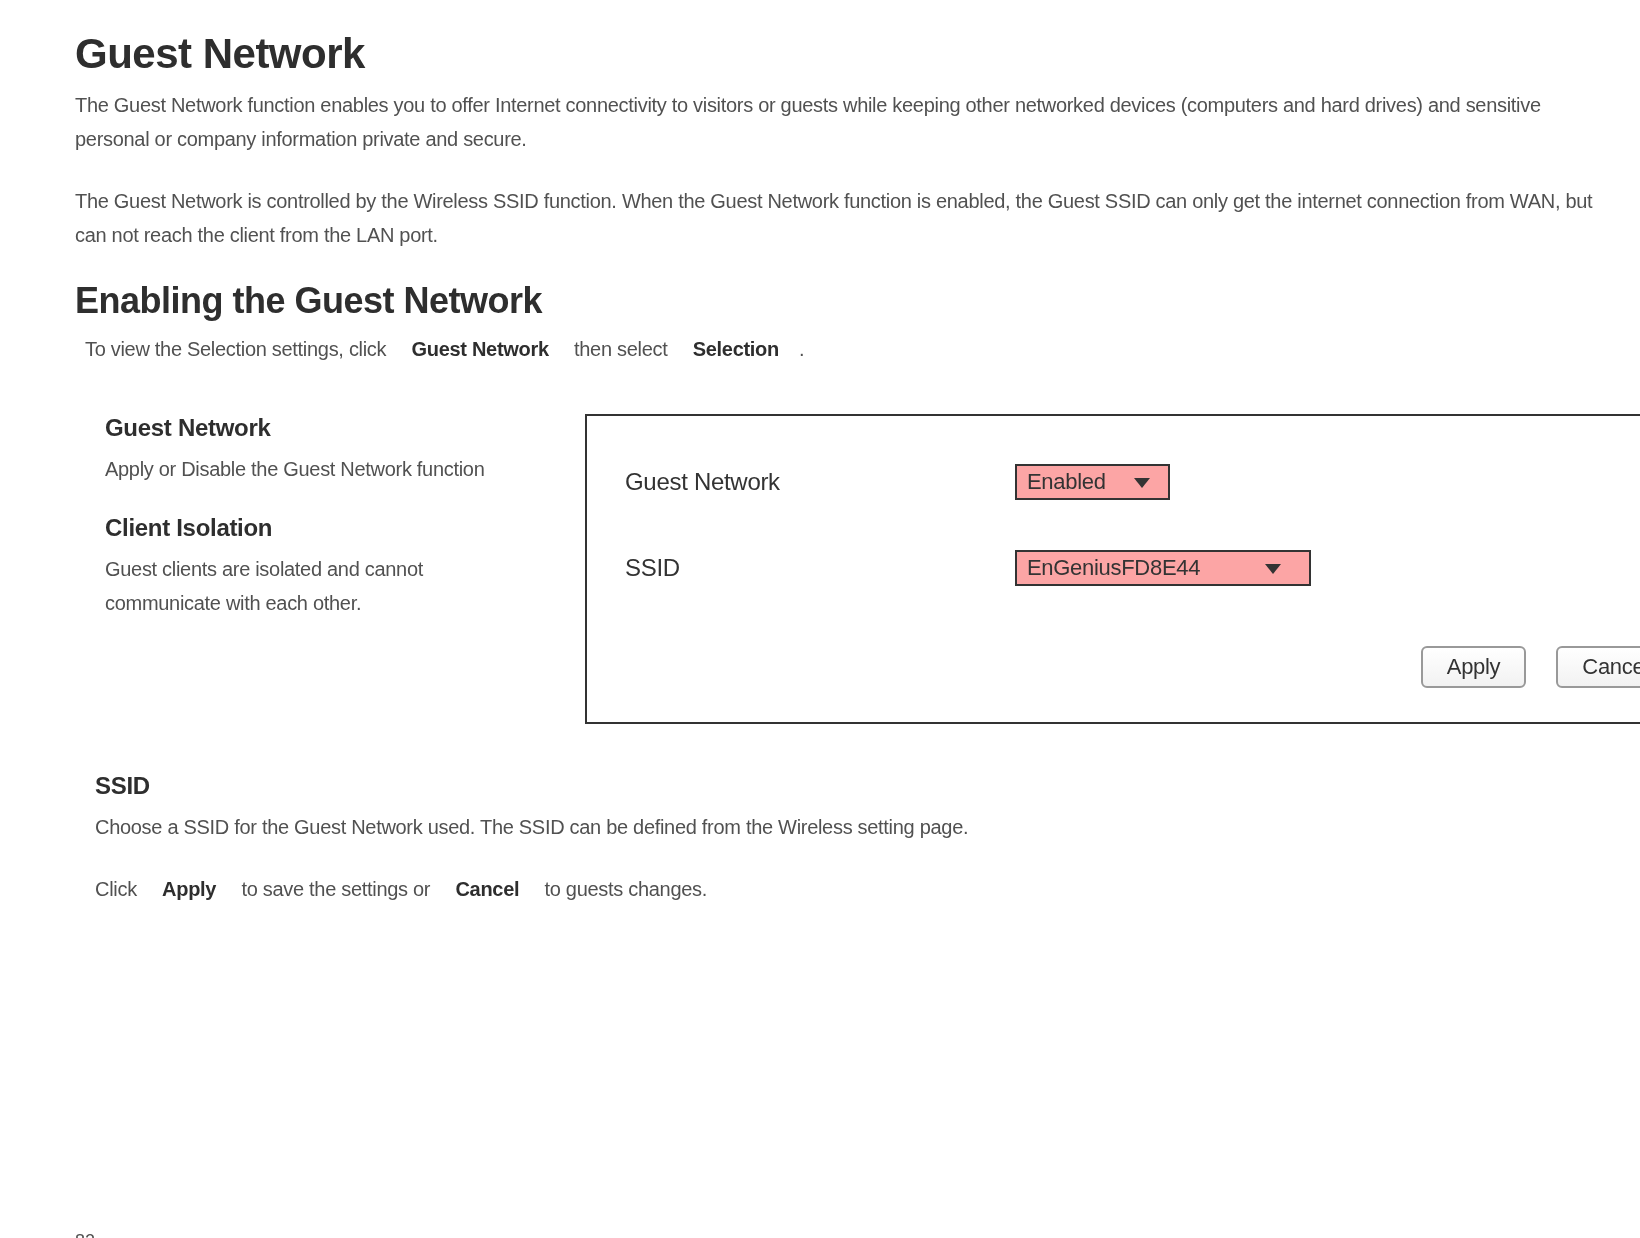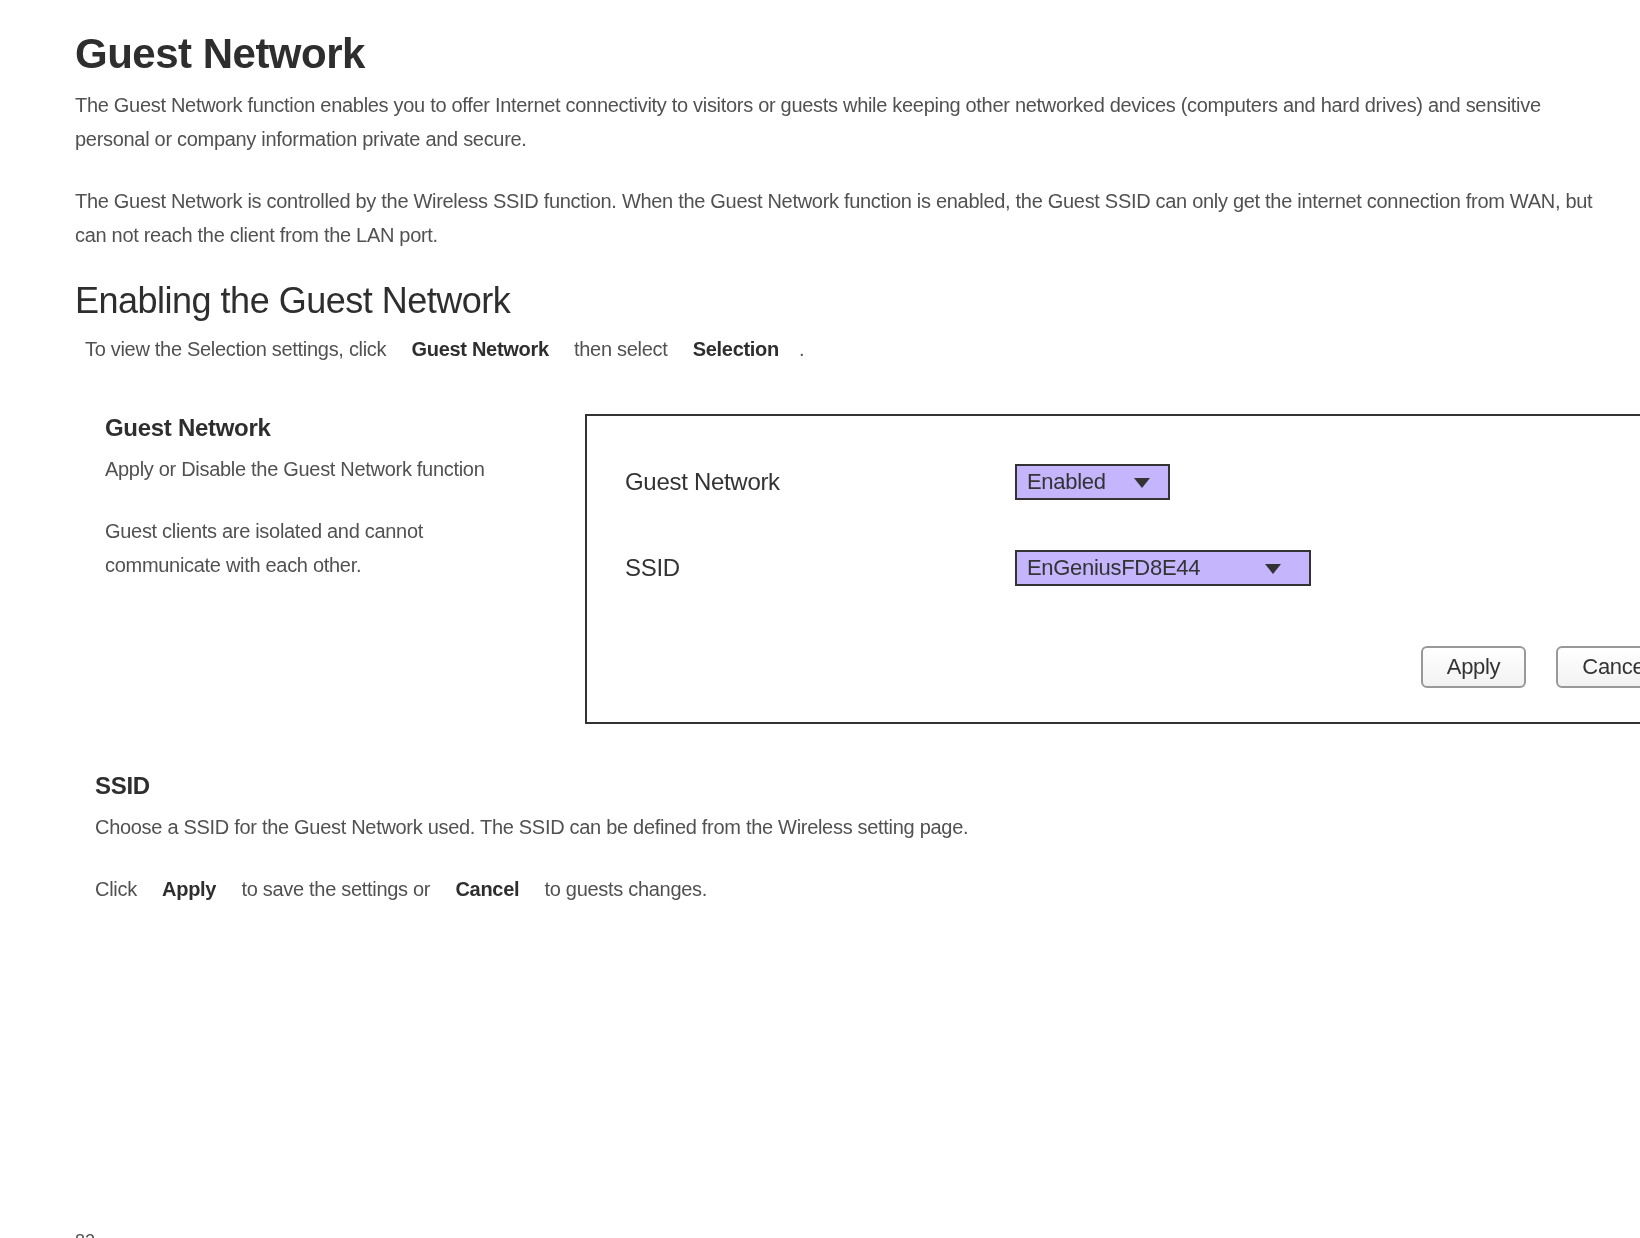--- a/index.html
+++ b/index.html
@@ -20,21 +20,21 @@
     h1 {
       font-size: 42px;
       font-weight: 700;
       color: #2e2e2e;
       letter-spacing: -0.5px;
       margin-bottom: 4px;
       font-stretch: condensed;
     }
     h2 {
       font-size: 36px;
-      font-weight: 400;
+      font-weight: 700;
       color: #2e2e2e;
       letter-spacing: -0.5px;
       margin-top: 28px;
       margin-bottom: 4px;
       font-stretch: condensed;
     }
     p {
       font-size: 20px;
       line-height: 1.7;
       color: #515151;
@@ -84,21 +84,21 @@
       font-family: Arial, sans-serif;
       letter-spacing: -0.3px;
     }
     .select-wrap {
       position: relative;
       display: inline-block;
     }
     .select {
       height: 36px;
       border: 2px solid #333;
-      background: #c4b5fd;
+      background: #fca5a5;
       font-size: 22px;
       padding: 2px 50px 2px 10px;
       font-family: Arial, sans-serif;
       text-align: left;
       cursor: pointer;
       letter-spacing: -0.3px;
       color: #333;
     }
     .select-small {
       width: 155px;
@@ -170,20 +170,21 @@
     <span>To view the Selection settings, click </span><strong>Guest Network</strong><span> then select </span><strong>Selection</strong><span>.</span>
   </p>
 
   <div class="two-col">
     <div class="left-col">
       <div class="def-block">
         <div class="def-title">Guest Network</div>
         <p>Apply or Disable the Guest Network function</p>
       </div>
       <div class="def-block">
+        <div class="def-title">Client Isolation</div>
         <p>Guest clients are isolated and cannot communicate with each other.</p>
       </div>
     </div>
 
     <div class="right-col">
       <div class="panel">
         <div class="panel-row">
           <div class="panel-label">Guest Network</div>
           <div class="select-wrap">
             <button class="select select-small">Enabled</button>

